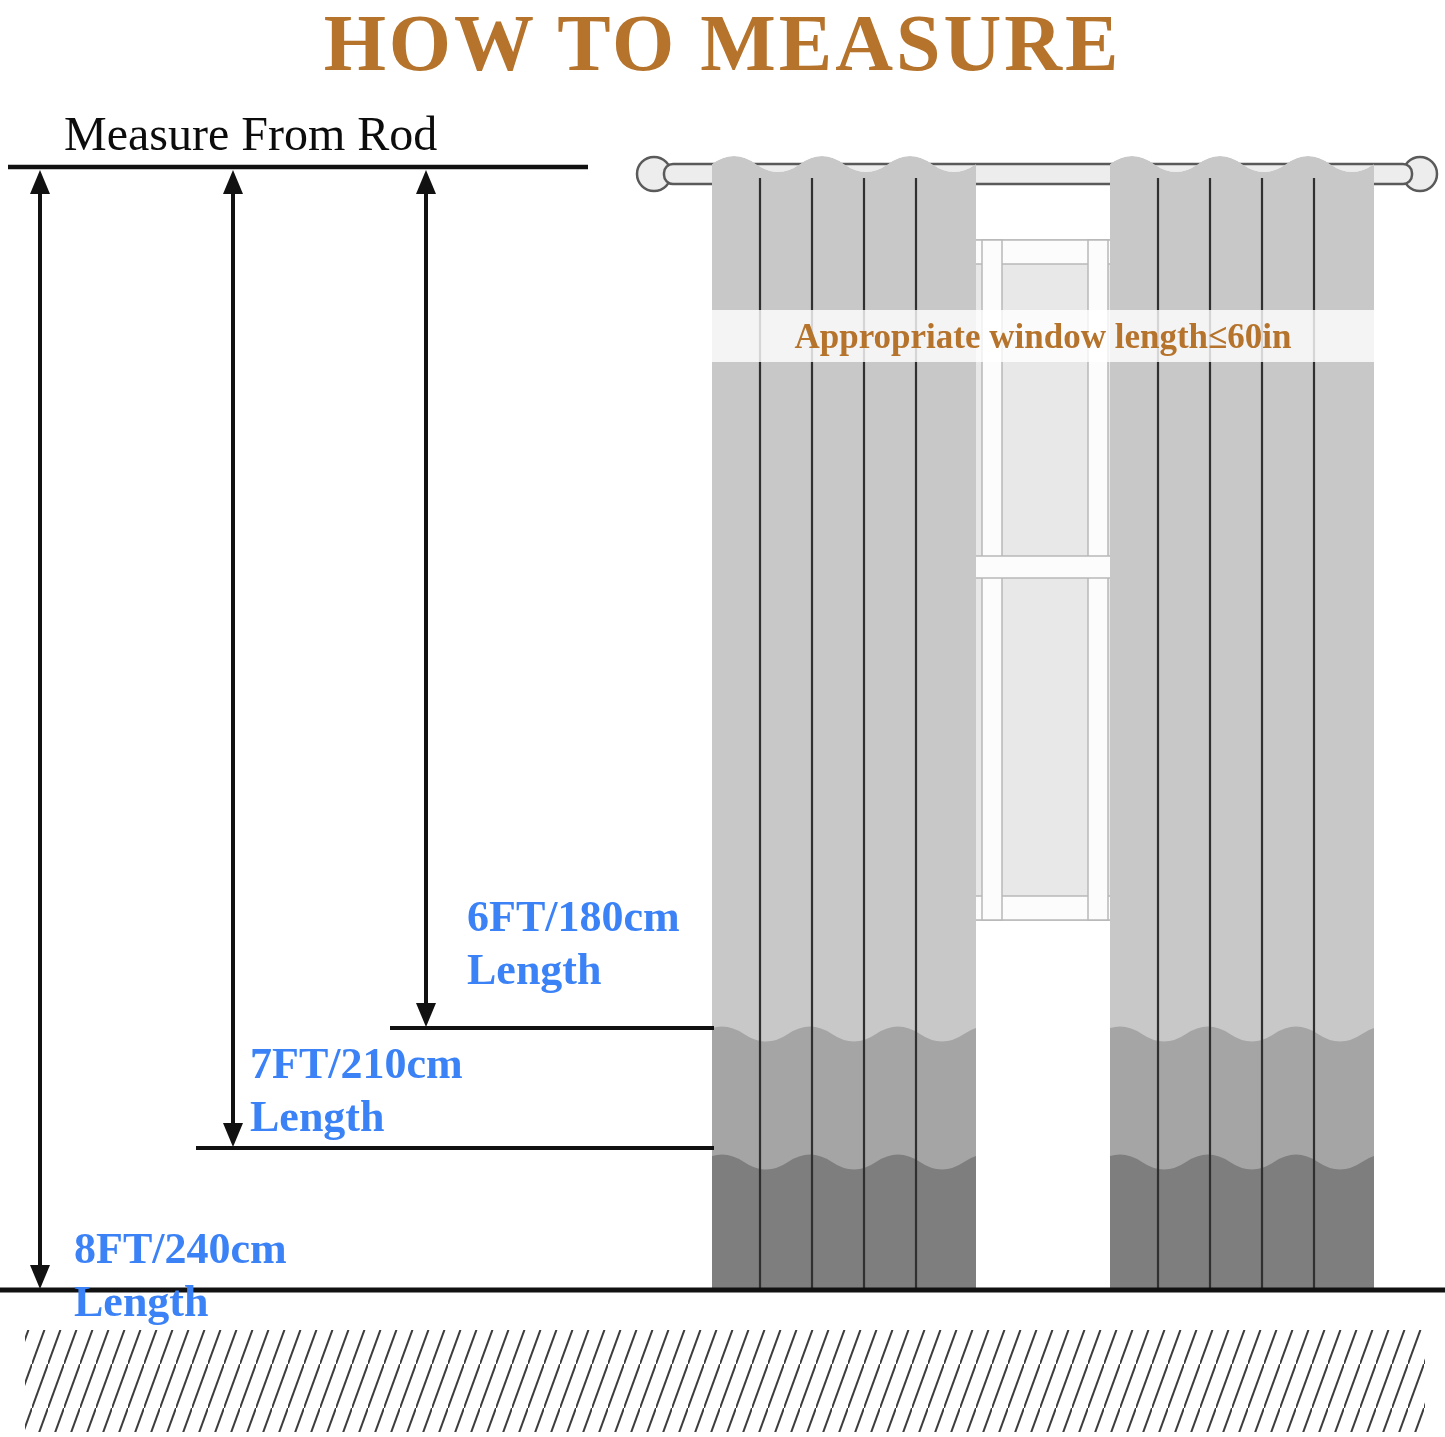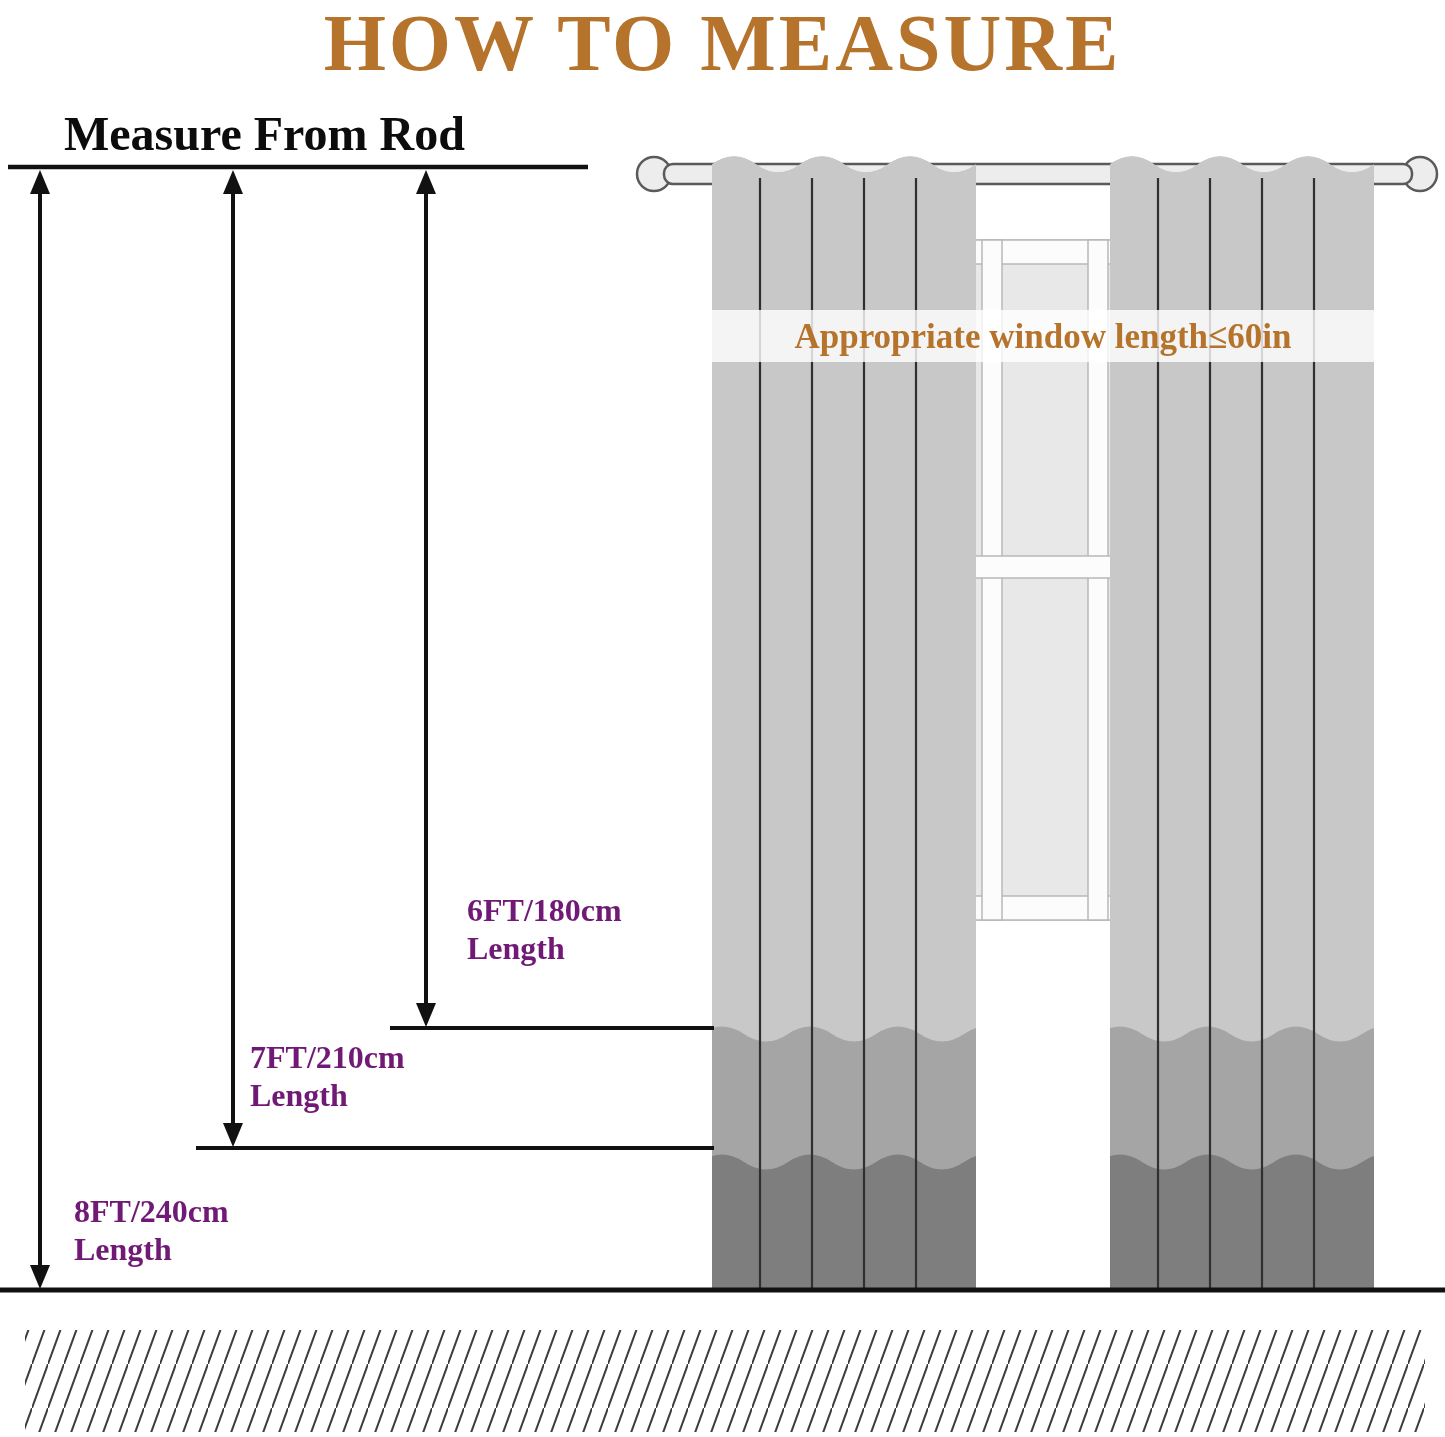--- a/index.html
+++ b/index.html
@@ -1,27 +1,27 @@
 <!DOCTYPE html>
 <html><head>
 <meta charset="utf-8">
 <style>
   html,body{margin:0;padding:0;background:#ffffff;}
   .canvas{position:relative;width:1445px;height:1437px;background:#ffffff;overflow:hidden;
           font-family:"Liberation Serif","DejaVu Serif",serif;}
   .diagram{position:absolute;left:0;top:0;width:1445px;height:1437px;}
   .title{position:absolute;top:-2px;left:0;width:100%;text-align:center;
          font-size:80px;font-weight:bold;letter-spacing:3px;color:#b5732c;white-space:nowrap;}
-  .subtitle{position:absolute;top:106px;left:64px;font-size:48px;font-weight:bold;
+  .subtitle{position:absolute;top:106px;left:64px;font-size:48px;font-weight:normal;
             color:#0c0c0c;white-space:nowrap;}
-  .m-label{position:absolute;font-size:32px;font-weight:bold;color:#701a75;
+  .m-label{position:absolute;font-size:44px;font-weight:bold;color:#3b82f6;
            line-height:1.2;white-space:nowrap;}
   .m-label.l6{left:467px;top:891px;}
   .m-label.l7{left:250px;top:1038px;}
-  .m-label.l8{left:74px;top:1192px;}
+  .m-label.l8{left:74px;top:1223px;}
   .banner-svg-text{font-family:"Liberation Serif","DejaVu Serif",serif;
                    font-size:35px;font-weight:bold;fill:#b5732c;}
 </style>
 </head>
 <body>
 
 <div class="canvas">
 
   <div class="title">HOW TO MEASURE</div>
   <div class="subtitle">Measure From Rod</div>

